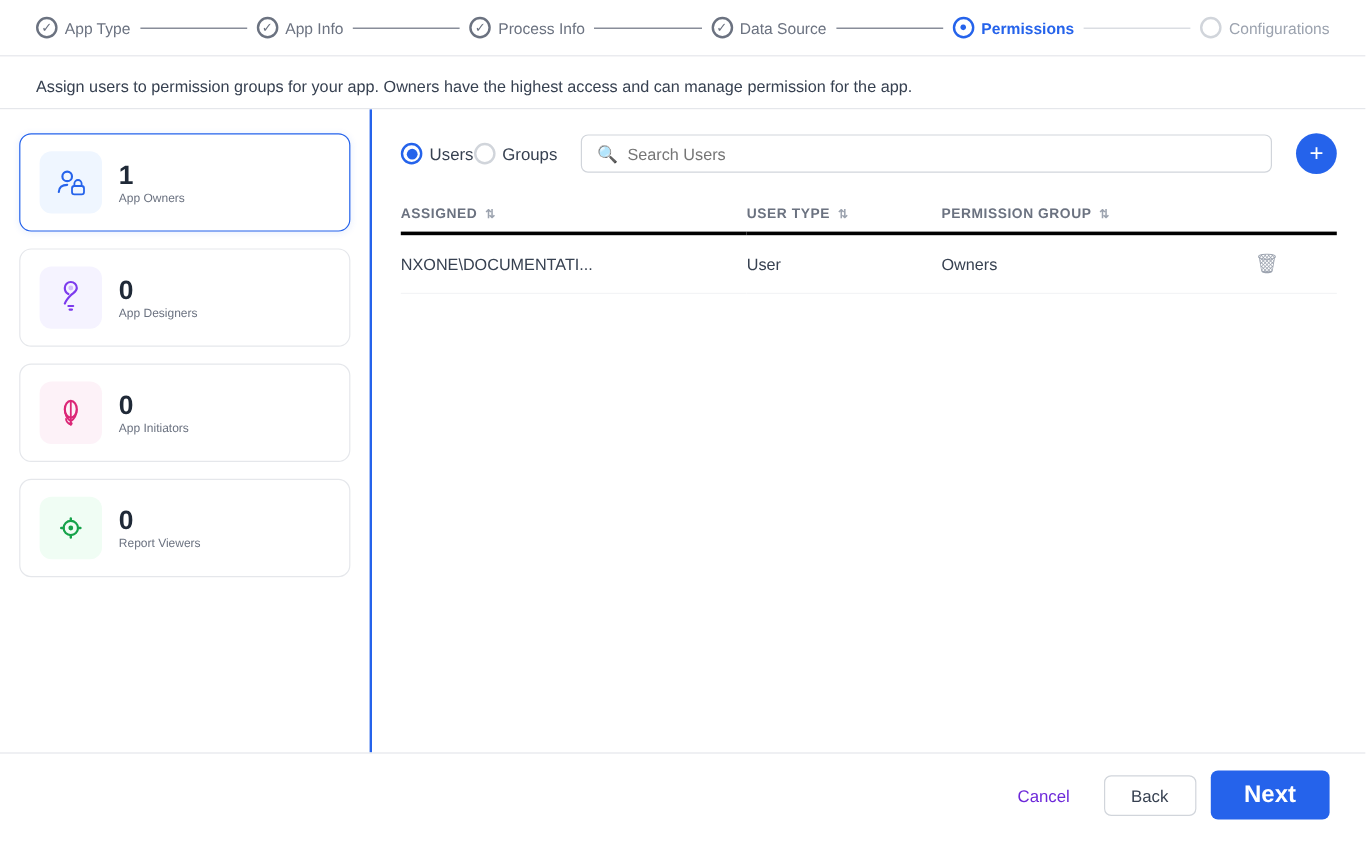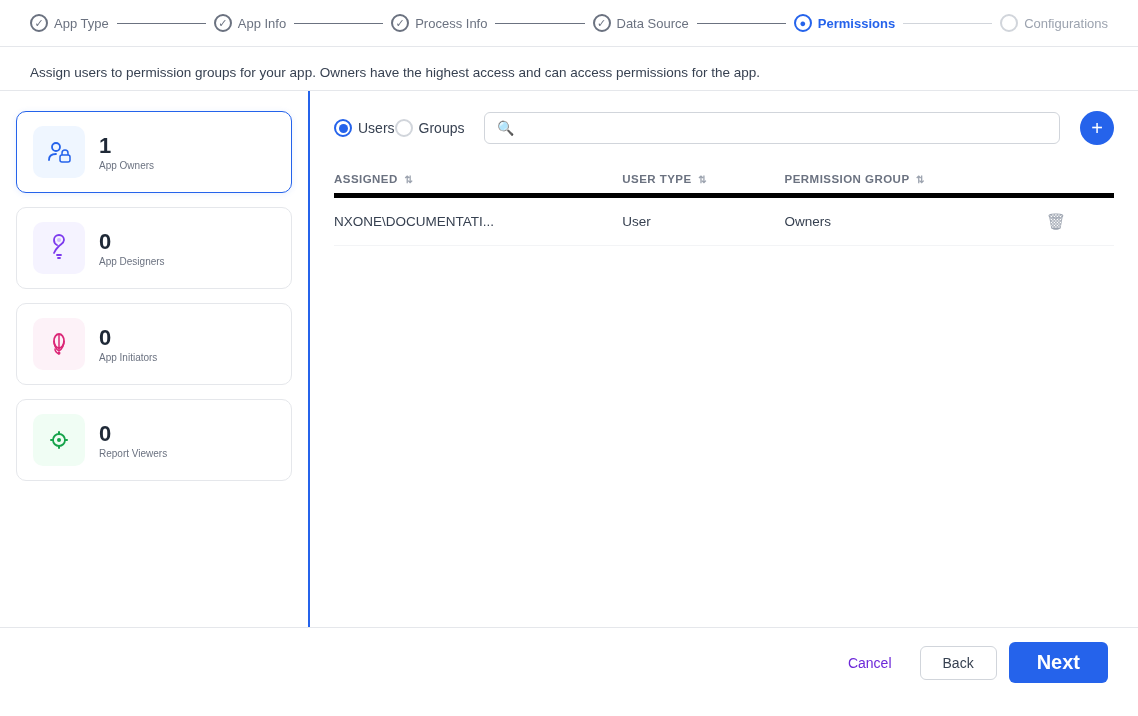--- a/index.html
+++ b/index.html
@@ -71,21 +71,21 @@
     }
     .search-icon { color: #9ca3af; font-size: 14px; }
     .search-input { border: none; outline: none; flex: 1; font-size: 13.5px; color: #6b7280; background: transparent; }
     .add-btn {
       width: 34px; height: 34px; border-radius: 50%; background: #2563eb; border: none; cursor: pointer; display: flex; align-items: center; justify-content: center; color: #fff; font-size: 20px; flex-shrink: 0;
     }
 
     
     .permissions-table { width: 100%; border-collapse: collapse; }
     .permissions-table th {
-      text-align: left; font-size: 11.5px; font-weight: 700; color: #6b7280; padding: 8px 12px 8px 0; border-bottom: 5px solid #000000; text-transform: uppercase; letter-spacing: 0.04em;
+      text-align: left; font-size: 11.5px; font-weight: 700; color: #6b7280; padding: 8px 12px 8px 0; border-bottom: 3px solid #000000; text-transform: uppercase; letter-spacing: 0.04em;
     }
     .permissions-table td {
       padding: 12px 12px 12px 0; font-size: 13.5px; color: #374151; border-bottom: 1px solid #f3f4f6;
     }
     .sort-icon { color: #9ca3af; font-size: 10px; margin-left: 3px; }
     .delete-btn { background: none; border: none; cursor: pointer; color: #9ca3af; font-size: 16px; padding: 2px 6px; }
 
     
     .footer {
       display: flex; align-items: center; justify-content: flex-end; padding: 14px 30px; border-top: 1px solid #e5e7eb; gap: 12px; background: #fff;
@@ -122,21 +122,21 @@
     <div class="step-icon">●</div>
     <span>Permissions</span>
   </div>
   <div class="wizard-line"></div>
   <div class="wizard-step inactive">
     <div class="step-icon"> </div>
     <span>Configurations</span>
   </div>
 </div>
 
-<div class="description">Assign users to permission groups for your app. Owners have the highest access and can access permissions for the app.</div>
+<div class="description">Assign users to permission groups for your app. Owners have the highest access and can manage permission for the app.</div>
 
 <div class="main-content">
 
   <div class="left-panel">
 
     <div class="permission-card active">
       <div class="card-icon blue">
         <svg width="30" height="30" viewBox="0 0 30 30" fill="none">
           <circle cx="12" cy="10" r="4" stroke="#2563eb" stroke-width="1.8" fill="none"></circle>
           <path d="M5 23c0-4 3-6 7-6" stroke="#2563eb" stroke-width="1.8" stroke-linecap="round" fill="none"></path>
@@ -208,20 +208,21 @@
           <div class="radio-circle selected"></div>
           <span>Users</span>
         </label>
         <label class="radio-option">
           <div class="radio-circle"></div>
           <span>Groups</span>
         </label>
       </div>
       <div class="search-box">
         <span class="search-icon">🔍</span>
+        <input class="search-input" type="text" placeholder="Search Users" style="">
       </div>
       <button class="add-btn">+</button>
     </div>
 
     <table class="permissions-table">
       <thead>
         <tr>
           <th>
             <span>ASSIGNED</span>
             <span class="sort-icon">⇅</span>

